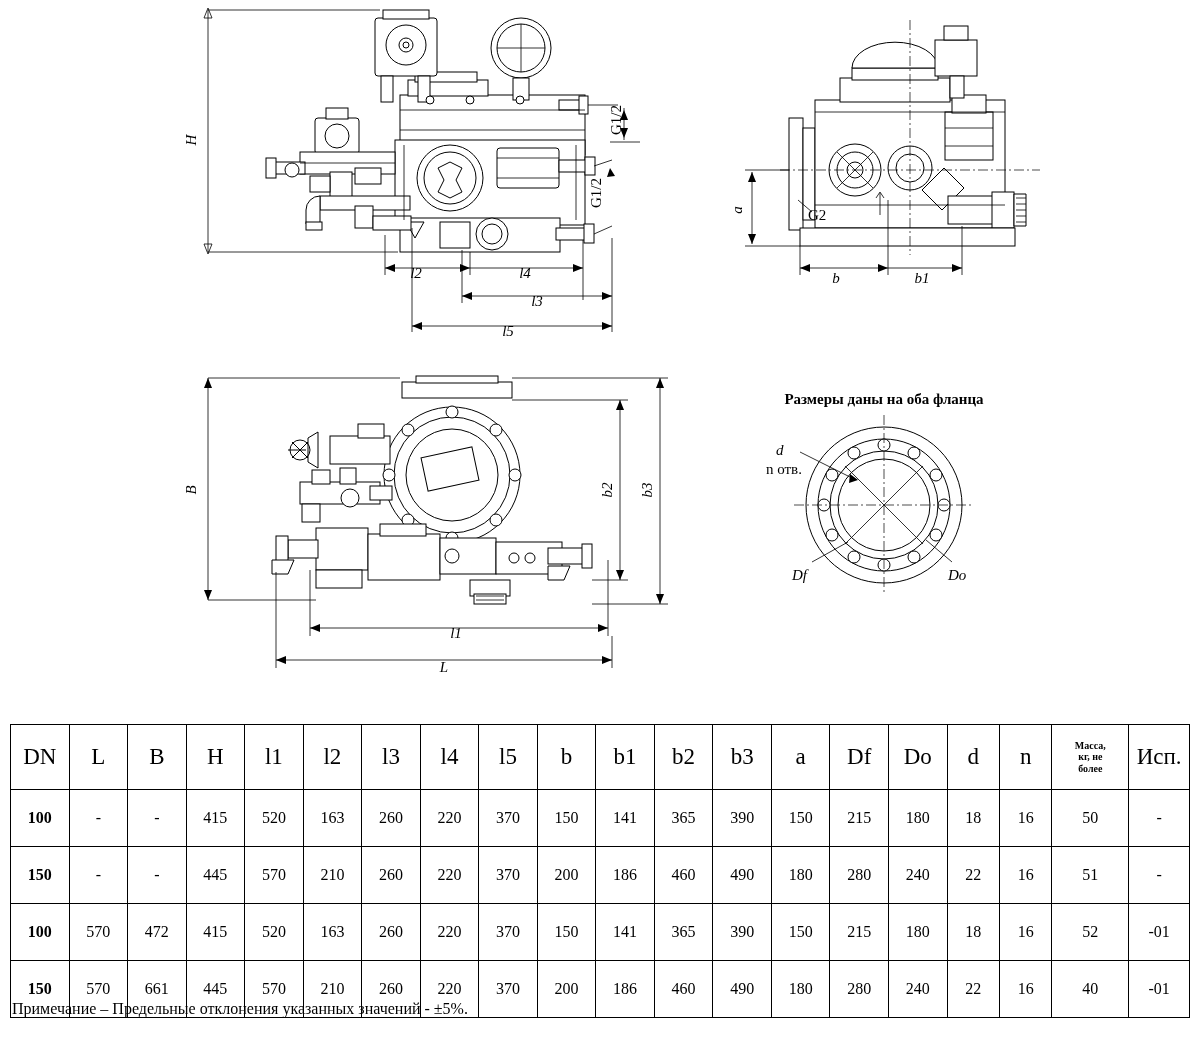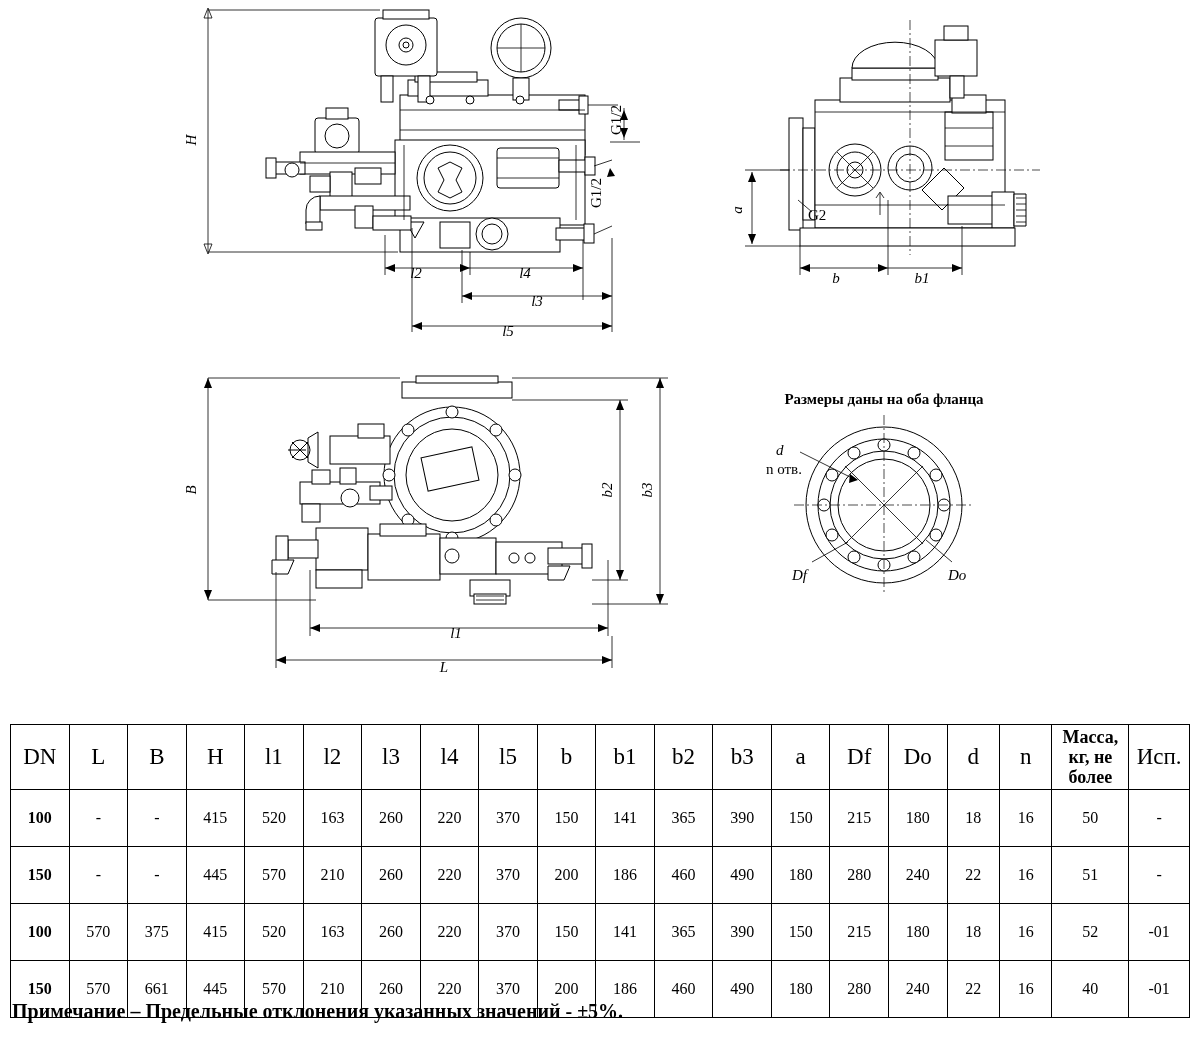--- a/index.html
+++ b/index.html
@@ -52,35 +52,34 @@
     font-size: 16px;
     height: 56px;
     padding: 0 2px;
   }
   table.spec th {
     font-weight: normal;
     font-size: 23px;
     height: 64px;
   }
   table.spec th.small {
-    font-size: 18px;
+    font-size: 10px;
     font-weight: bold;
     line-height: 1.12;
   }
   table.spec td.bold {
     font-weight: bold;
     margin-left: 34px;
   }
   .note {
     position: absolute;
     left: 12px;
     top: 1000px;
-    font-size: 20px;
+    font-size: 16px;
     font-family: "Liberation Serif", serif;
-    font-weight: bold;
   }
 
   
   .lbl { font-family: "Liberation Serif", serif; font-size: 15px; fill:#000; }
   .lbl-i { font-family: "Liberation Serif", serif; font-size: 15px; fill:#000; font-style: italic;}
   .lbl-b { font-family: "Liberation Serif", serif; font-size: 15px; fill:#000; font-weight: bold;}
   .ln { stroke:#000; stroke-width:1; fill:none; }
   .ln-thin { stroke:#000; stroke-width:0.8; fill:none; }
   .dash { stroke:#000; stroke-width:0.7; fill:none; stroke-dasharray: 10 3 2 3; }
   .fillw { fill:#fff; stroke:#000; stroke-width:1; }
@@ -500,21 +499,21 @@
           <td>280</td>
           <td>240</td>
           <td>22</td>
           <td>16</td>
           <td>51</td>
           <td>-</td>
         </tr>
         <tr>
           <td class="bold">100</td>
           <td>570</td>
-          <td>375</td>
+          <td>472</td>
           <td>415</td>
           <td>520</td>
           <td>163</td>
           <td>260</td>
           <td>220</td>
           <td>370</td>
           <td>150</td>
           <td>141</td>
           <td>365</td>
           <td>390</td>

